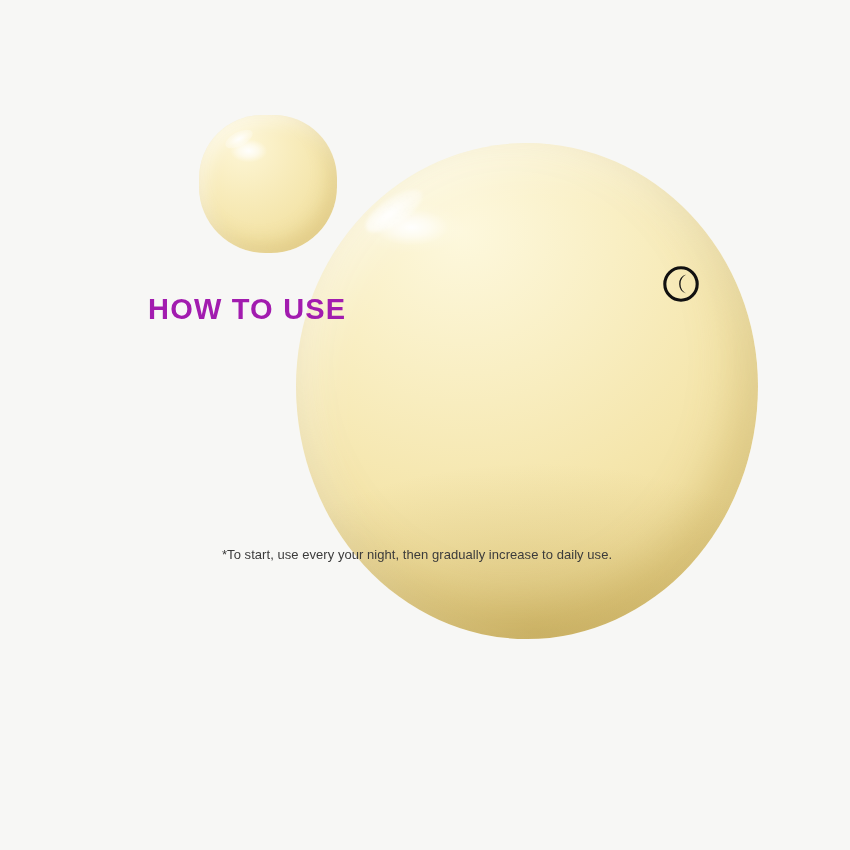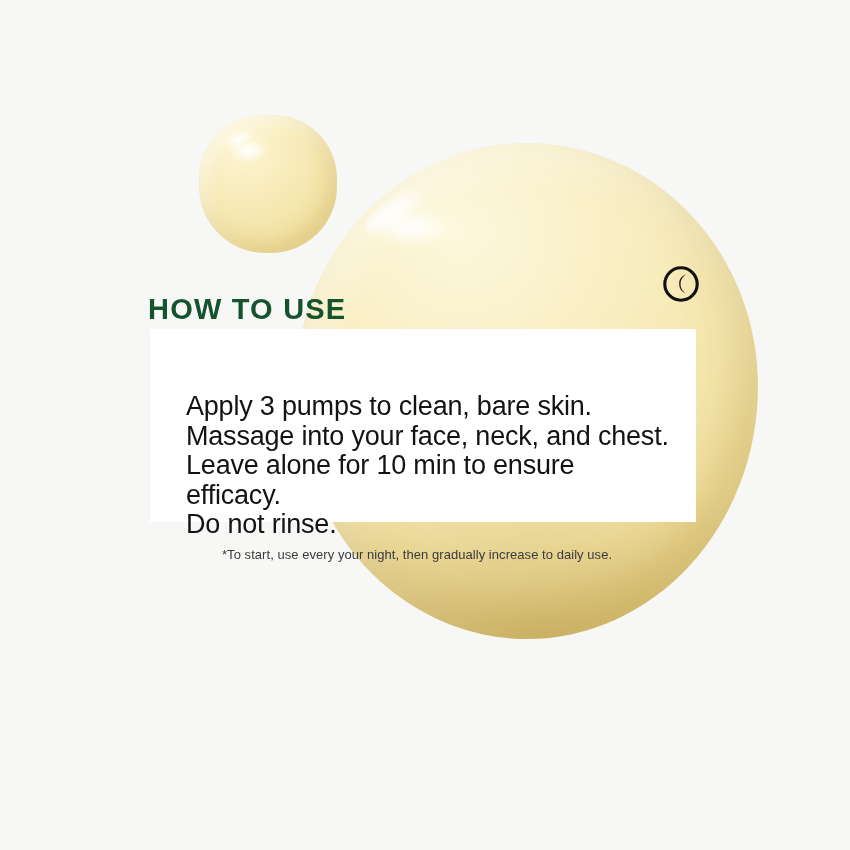--- a/index.html
+++ b/index.html
@@ -114,21 +114,21 @@
   }
 
   
   .heading {
     position: absolute;
     left: 148px;
     top: 268px;
     font-size: 29px;
     font-weight: 700;
     letter-spacing: 1.2px;
-    color: #14532d;
+    color: #a21caf;
     line-height: 34px;
     white-space: nowrap;
   }
 
   
   .moon-badge {
     position: absolute;
     left: 662px;
     top: 265px;
     width: 38px;
@@ -183,22 +183,16 @@
 
   <h2 class="heading">HOW TO USE</h2>
 
   <div class="moon-badge">
     <svg width="38" height="38" viewBox="0 0 38 38">
       <circle cx="19" cy="19" r="16.2" fill="none" stroke="#111111" stroke-width="3.1"></circle>
       <path d="M24.2 9.6 A10.6 10.6 0 0 0 24.2 28.4 A9.8 9.8 0 0 1 24.2 9.6 Z" fill="#111111"></path>
     </svg>
   </div>
 
-  <div class="instruction-card">
-    <p class="instruction-text">Apply 3 pumps to clean, bare skin.
-Massage into your face, neck, and chest.
-Leave alone for 10 min to ensure efficacy.
-Do not rinse.</p>
-  </div>
 
   <p class="footnote">*To start, use every your night, then gradually increase to daily use.</p>
 
 </div>
 
 </body></html>

